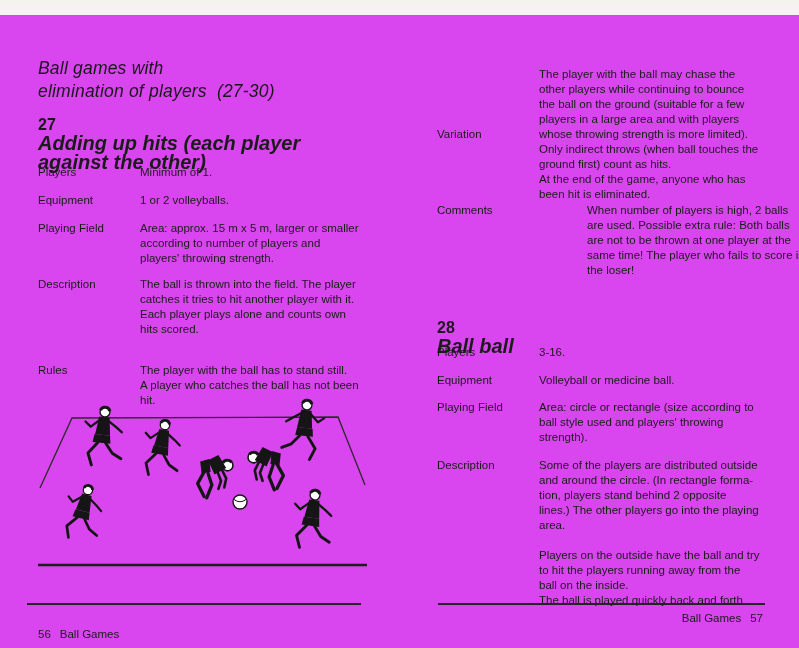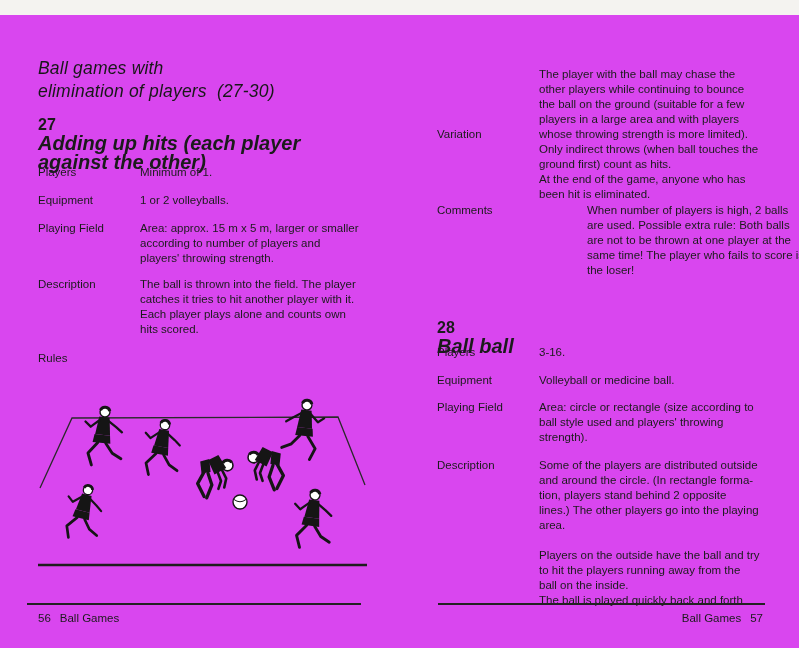--- a/index.html
+++ b/index.html
@@ -59,22 +59,25 @@
 according to number of players and
 players' throwing strength.</div>
     </div>
     <div class="row left-col" style="top:262px;">
       <div class="label">Description</div>
       <div class="val">The ball is thrown into the field. The player
 catches it tries to hit another player with it.
 Each player plays alone and counts own
 hits scored.</div>
     </div>
-    <div class="row left-col" style="top:336px;">
+    <div class="row left-col" style="top:348px;">
       <div class="label">Rules</div>
+      <div class="val">The player with the ball has to stand still.
+A player who catches the ball has not been
+hit.</div>
     </div>
 
     <svg style="position:absolute;left:20px;top:372px;" width="350" height="190" viewBox="0 0 350 190">
       <defs>
         <g id="fig-run">
           <circle cx="0" cy="0" r="4.3" fill="#fff" stroke="#151515" stroke-width="1.2"></circle>
           <path d="M -4.1 -1.2 A 4.3 4.3 0 0 1 4.1 -1.2" fill="none" stroke="#151515" stroke-width="2.6"></path>
           <polygon points="-4.5,4.5 4.5,4.5 6.5,20 -6.5,20" fill="#151515"></polygon>
           <polygon points="-7,20 6.5,20 7.5,27 -8,27" fill="#151515"></polygon>
           <polyline class="lmb" points="-4,7.5 -11,14 -16,10"></polyline>
@@ -105,21 +108,21 @@
       <use href="#fig-run" transform="translate(287,18) scale(-1.15,1.15) rotate(-6)"></use>
       <use href="#fig-run" transform="translate(295,108) scale(1.15) rotate(8)"></use>
 
       <g>
         <circle cx="220" cy="115" r="7" fill="#fff" stroke="#151515" stroke-width="1.4"></circle>
         <path d="M 214 112.5 Q 220 117 226 112.5" fill="none" stroke="#151515" stroke-width="1"></path>
       </g>
     </svg>
 
     <div class="rule" style="left:27px;top:588px;width:334px;"></div>
-    <div class="footer" style="left:38px;top:596px;">
+    <div class="footer" style="left:38px;top:612px;">
       <span>56</span>
       <span>Ball Games</span>
     </div>
   </div>
 
   <div>
 
     <div class="row right-col" style="top:52px;align-items:center;">
       <div class="label">Variation</div>
       <div class="val">The player with the ball may chase the

